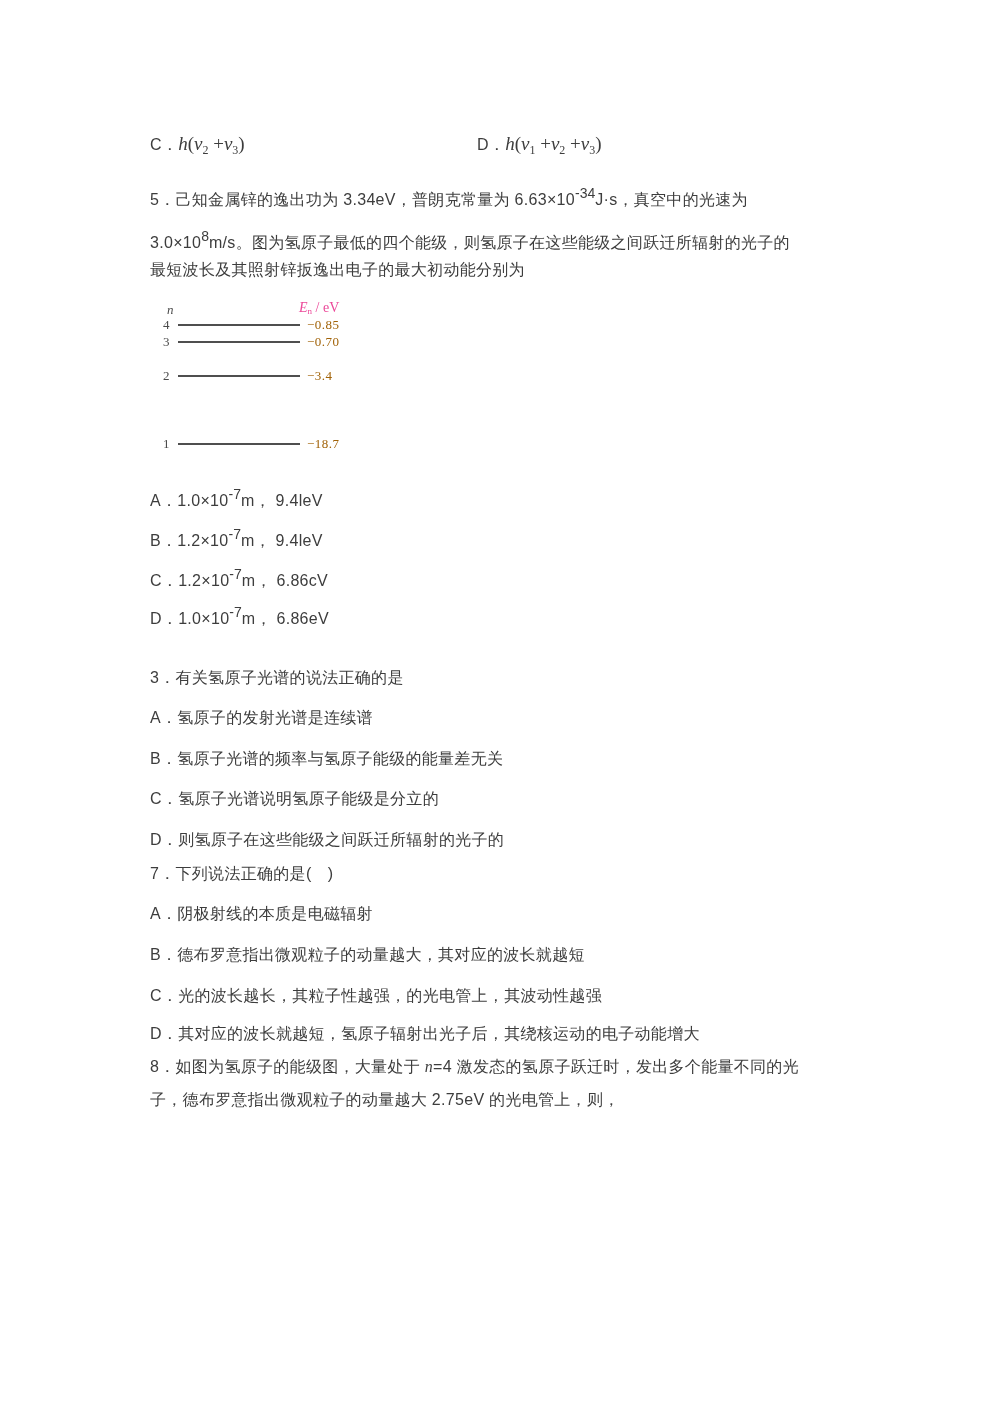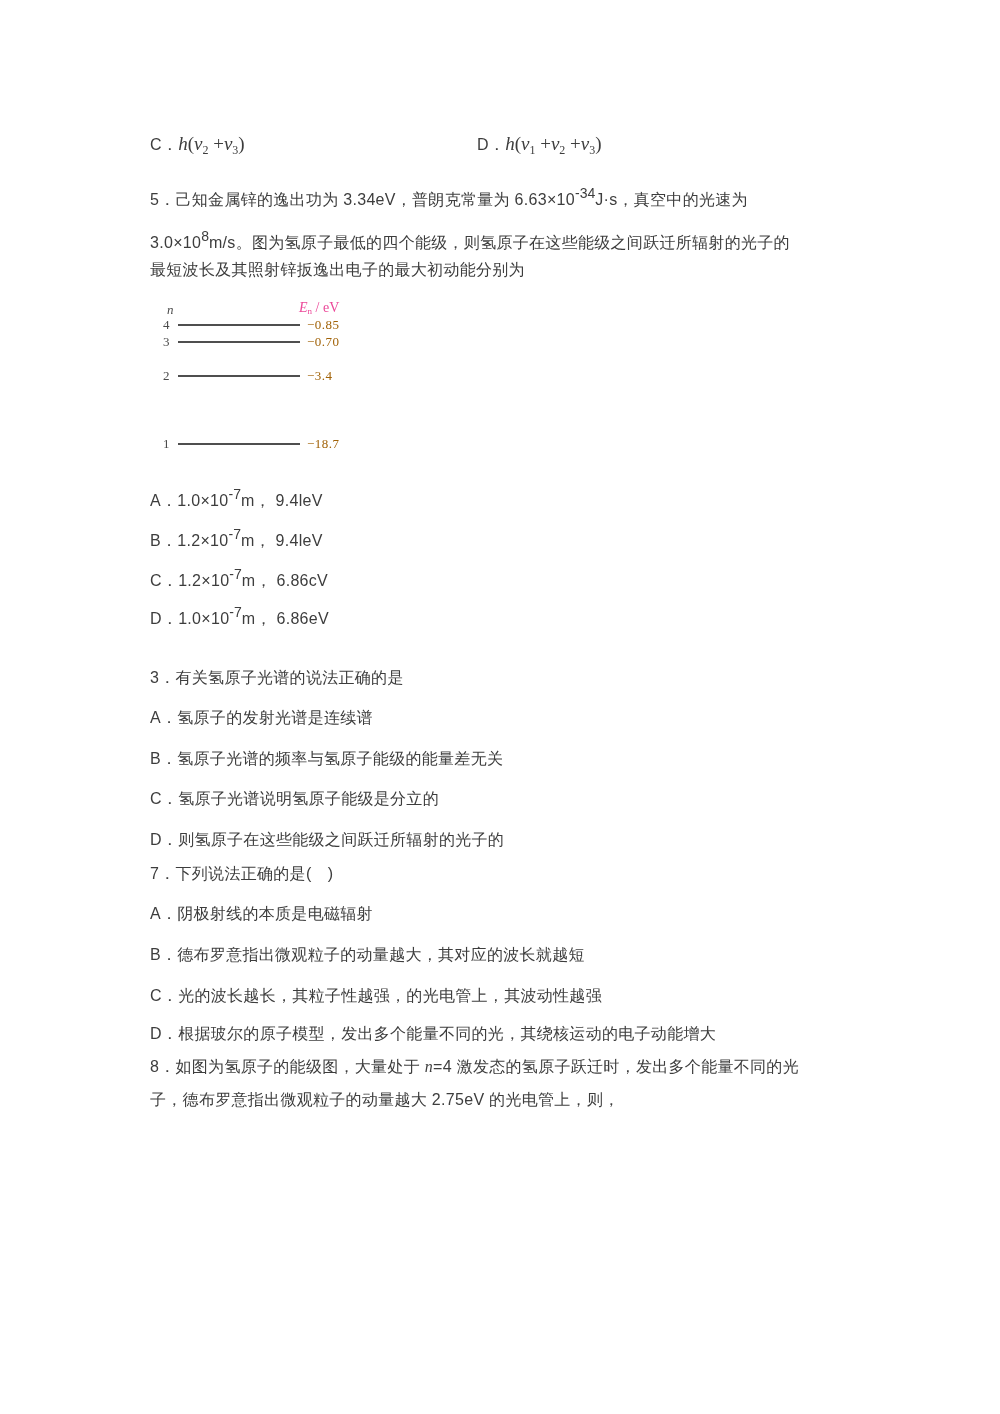--- a/index.html
+++ b/index.html
@@ -121,16 +121,16 @@
 <div class="line" style="top:666px">3．有关氢原子光谱的说法正确的是</div>
 <div class="line" style="top:706px">A．氢原子的发射光谱是连续谱</div>
 <div class="line" style="top:747px">B．氢原子光谱的频率与氢原子能级的能量差无关</div>
 <div class="line" style="top:787px">C．氢原子光谱说明氢原子能级是分立的</div>
 <div class="line" style="top:828px">D．则氢原子在这些能级之间跃迁所辐射的光子的</div>
 
 <div class="line" style="top:862px">7．下列说法正确的是(　)</div>
 <div class="line" style="top:902px">A．阴极射线的本质是电磁辐射</div>
 <div class="line" style="top:943px">B．德布罗意指出微观粒子的动量越大，其对应的波长就越短</div>
 <div class="line" style="top:984px">C．光的波长越长，其粒子性越强，的光电管上，其波动性越强</div>
-<div class="line" style="top:1022px">D．根据玻尔的原子模型，发出多个能量不同的光，其绕核运动的电子动能增大</div>
+<div class="line" style="top:1022px">D．其对应的波长就越短，氢原子辐射出光子后，其绕核运动的电子动能增大</div>
 
 <div class="line" style="top:1055px">8．如图为氢原子的能级图，大量处于 <i>n</i>=4 激发态的氢原子跃迁时，发出多个能量不同的光</div>
 <div class="line" style="top:1088px">子，德布罗意指出微观粒子的动量越大 2.75eV 的光电管上，则，</div>
 
 </body></html>

